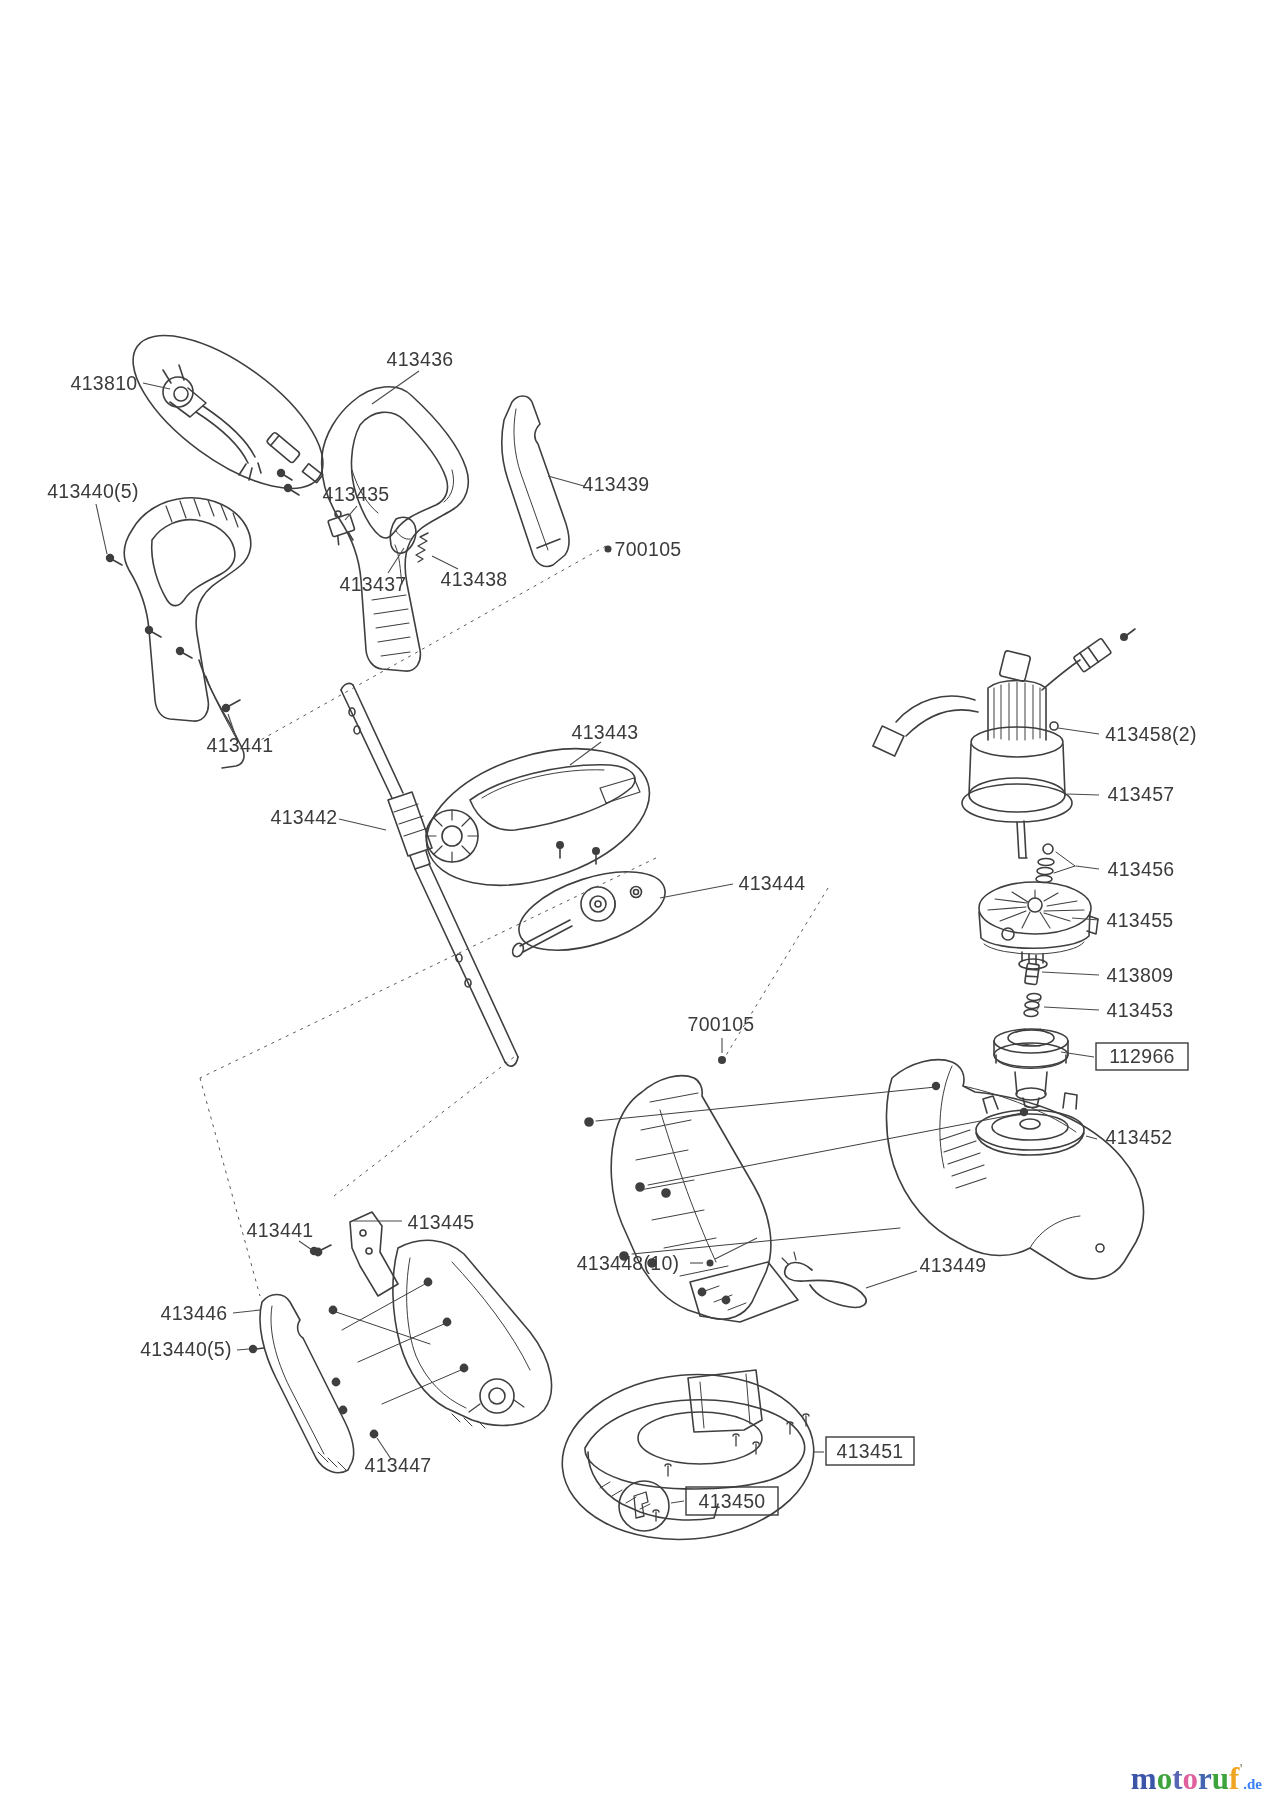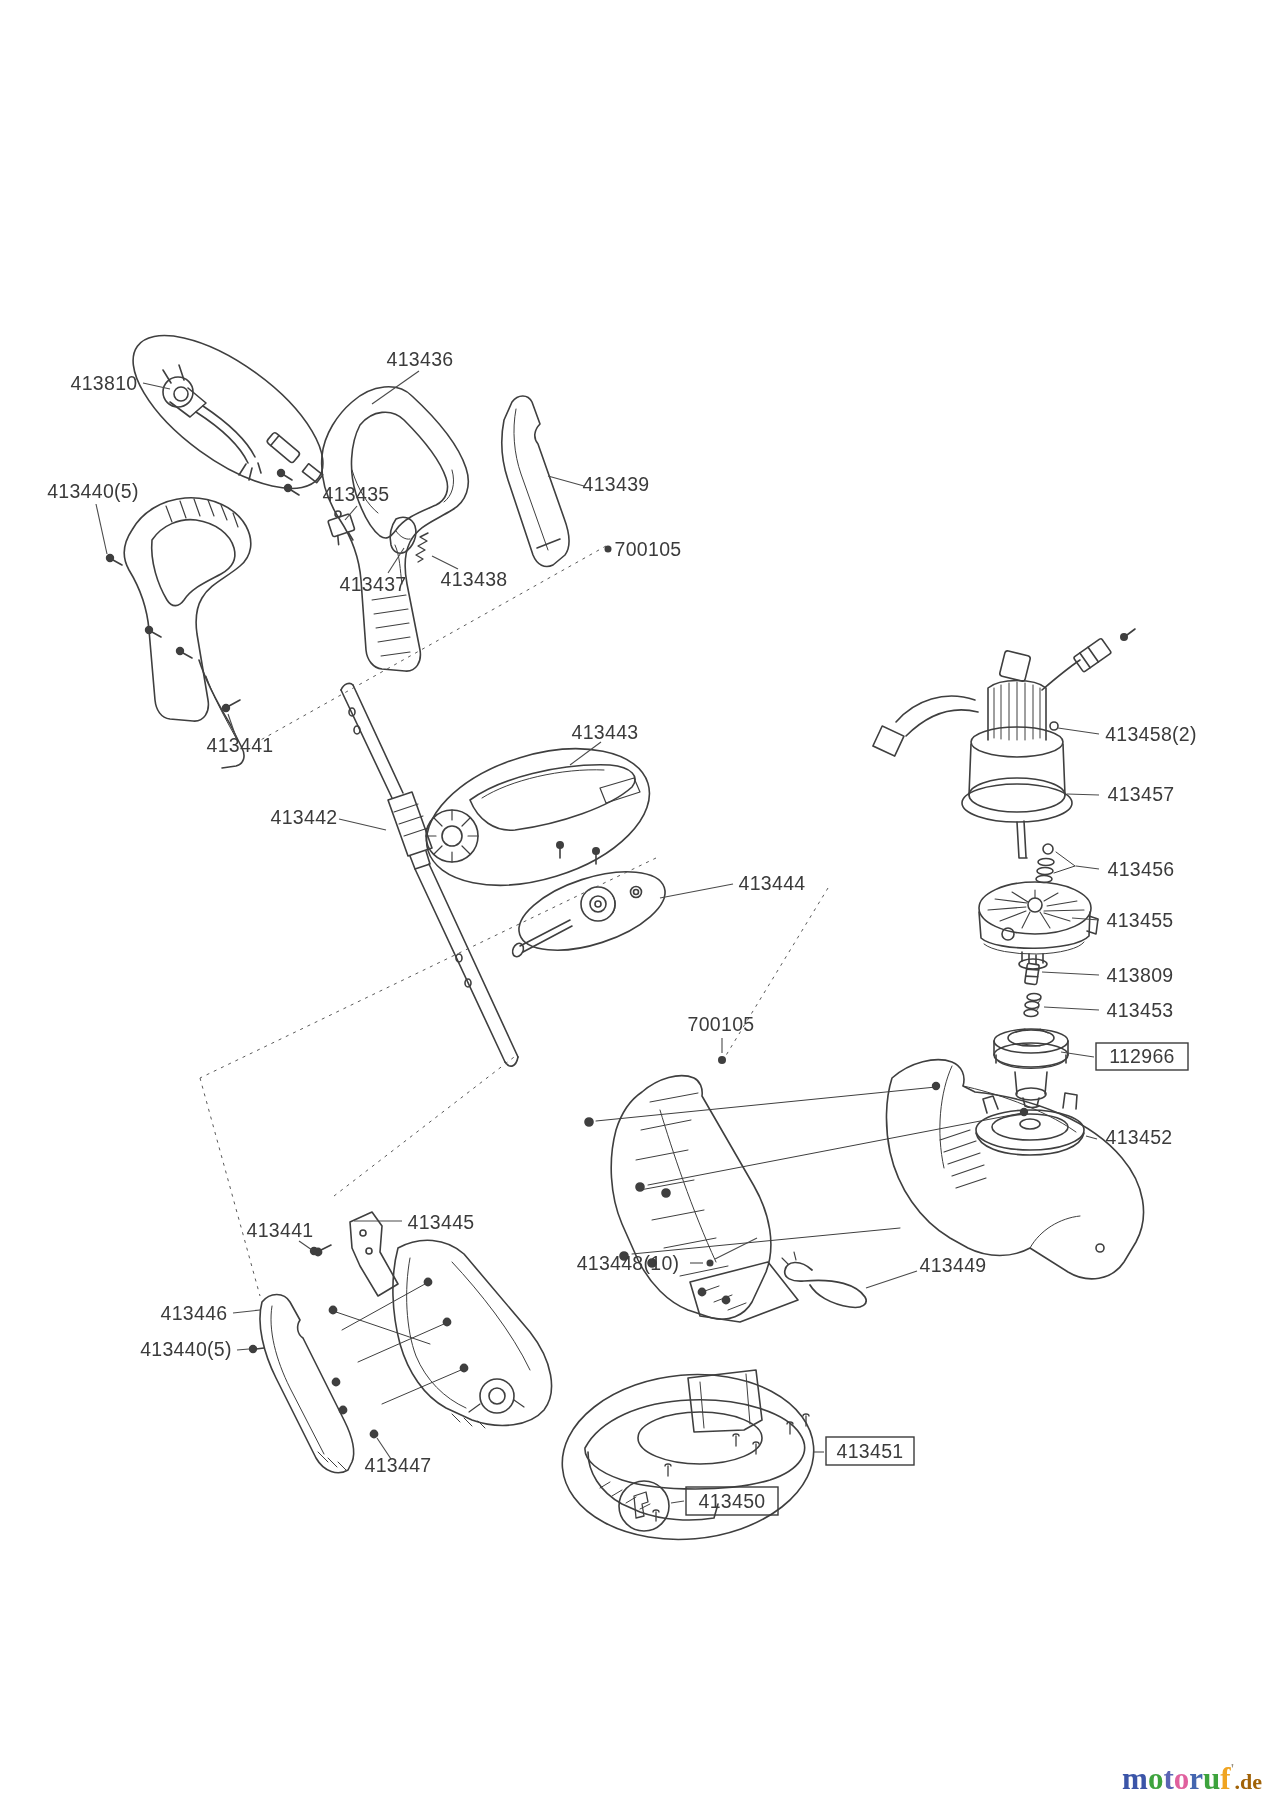--- a/index.html
+++ b/index.html
@@ -3,21 +3,21 @@
 <meta charset="utf-8">
 <style>
   html,body{margin:0;padding:0;background:#ffffff;}
   .stage{position:relative;width:1272px;height:1800px;background:#ffffff;overflow:hidden;
          font-family:"Liberation Sans",sans-serif;}
   svg text{font-family:"Liberation Sans",sans-serif;font-size:19.5px;fill:#3b3b3b;letter-spacing:.3px;}
   svg .boxed{font-size:19.5px;}
   .wm{position:absolute;right:10px;bottom:6px;font-family:"Liberation Serif",serif;
       font-weight:bold;font-size:31px;line-height:1;user-select:none;}
   .wm span{display:inline-block;}
-  .wm .suffix{font-size:22px;color:#a16207;font-weight:bold;}
+  .wm .suffix{font-size:15px;color:#3b82f6;font-weight:bold;}
   .wm .tick{font-size:14px;color:#9a9382;vertical-align:top;}
 </style>
 </head>
 <body>
 
 <div class="stage">
 <svg width="1272" height="1800" viewBox="0 0 1272 1800">
 
   <g stroke="#3f3f3f" fill="none" stroke-width="1.6" stroke-linecap="round" stroke-linejoin="round">
 

